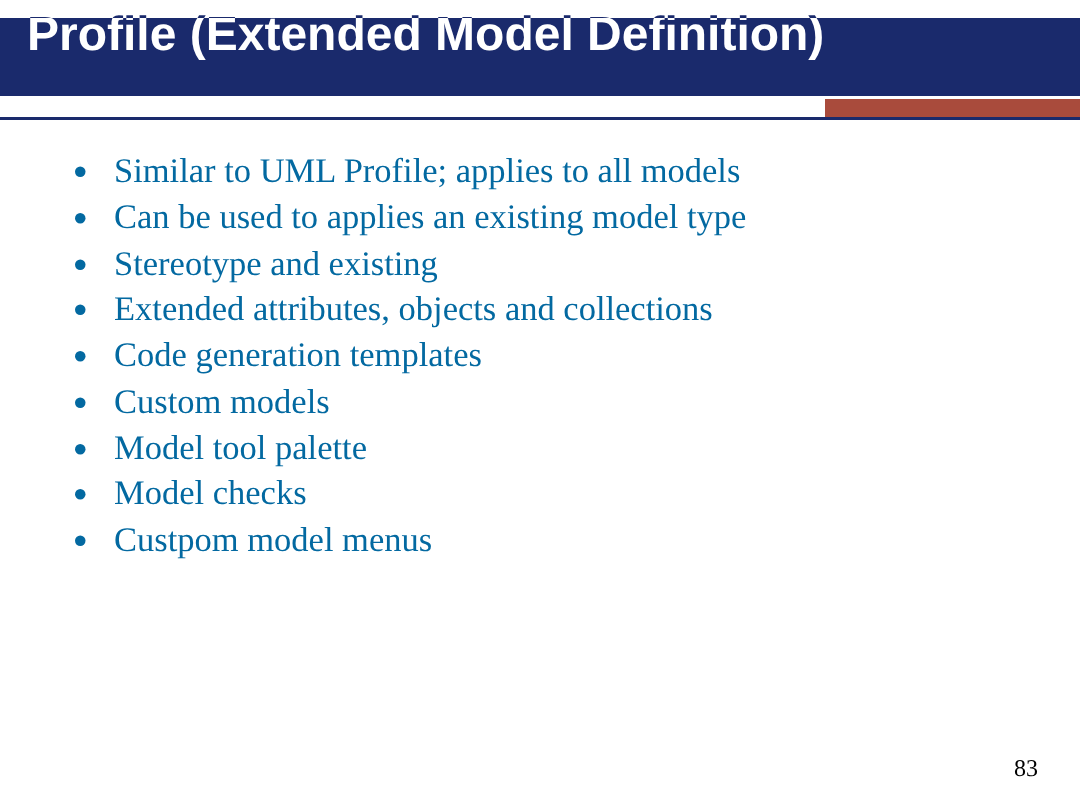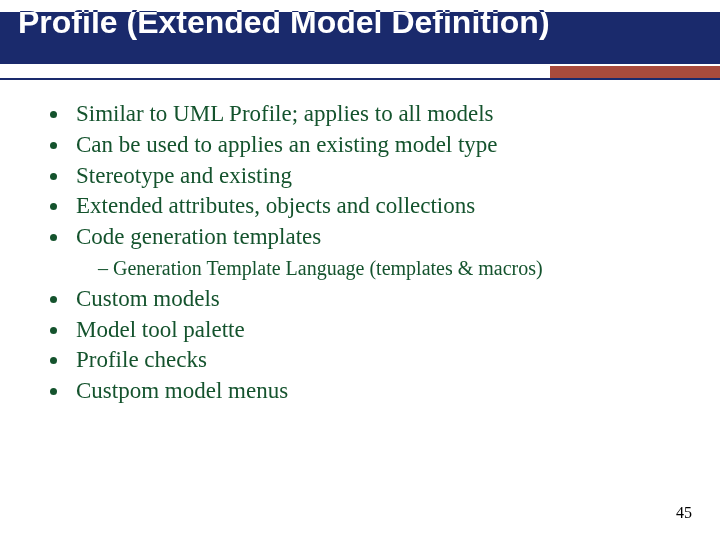--- a/index.html
+++ b/index.html
@@ -74,21 +74,21 @@
     top: 100px;
     left: 32px;
     right: 32px;
   }
   ul.bullets {
     list-style: disc;
     margin: 0;
     padding-left: 38px;
     font-size: 23px;
     line-height: 1.25;
-    color: #14532d;
+    color: #0369a1;
   }
   ul.bullets > li {
     margin: 0 0 2px 0;
     padding-left: 6px;
   }
   ul.sub {
     list-style: none;
     margin: 4px 0 4px 0;
     padding-left: 28px;
     font-size: 20px;
@@ -116,23 +116,20 @@
   <div class="accent-line"></div>
 </div>
 
 <div class="content">
   <ul class="bullets">
     <li>Similar to UML Profile; applies to all models</li>
     <li>Can be used to applies an existing model type</li>
     <li>Stereotype and existing</li>
     <li>Extended attributes, objects and collections</li>
     <li>Code generation templates</li>
-    <ul class="sub">
-      <li>Generation Template Language (templates &amp; macros)</li>
-    </ul>
     <li>Custom models</li>
     <li>Model tool palette</li>
-    <li>Profile checks</li>
+    <li>Model checks</li>
     <li>Custpom model menus</li>
   </ul>
 </div>
 
-<div class="page-number">45</div>
+<div class="page-number">83</div>
 
 </body></html>

